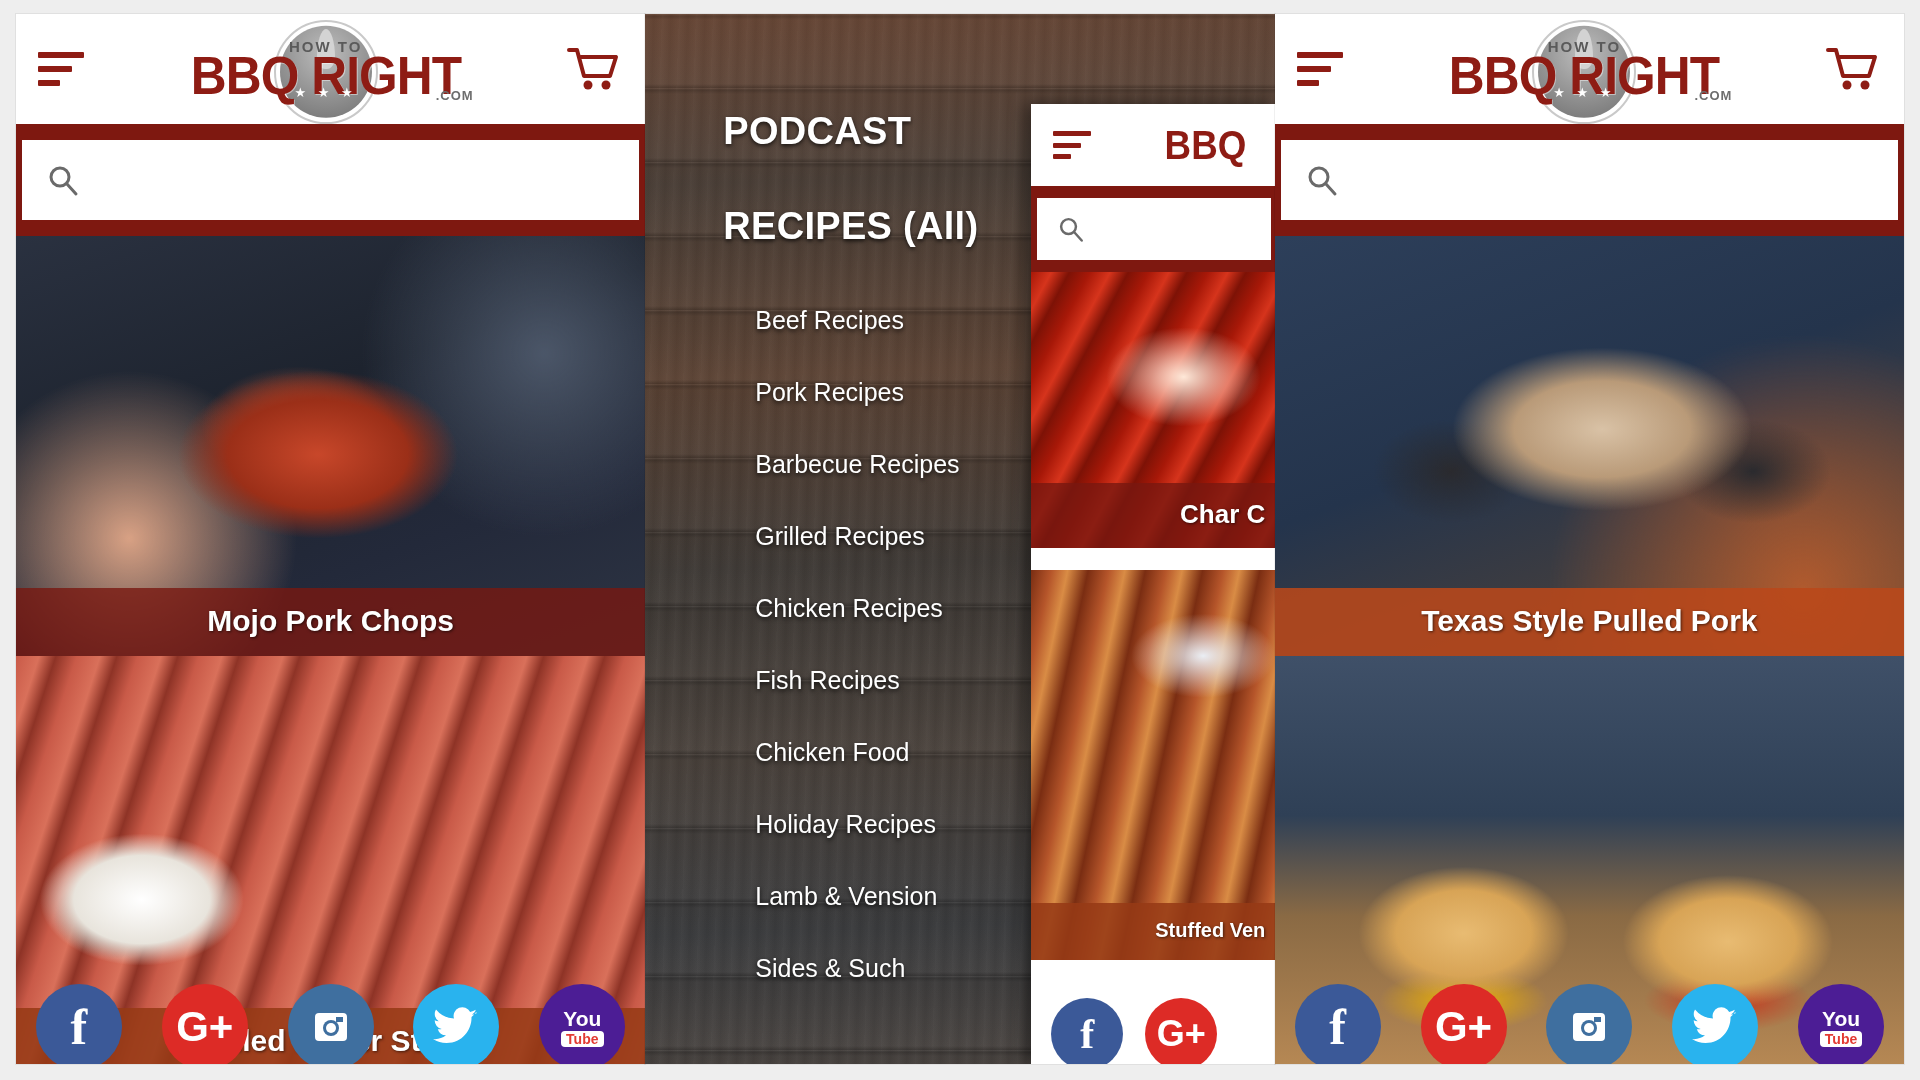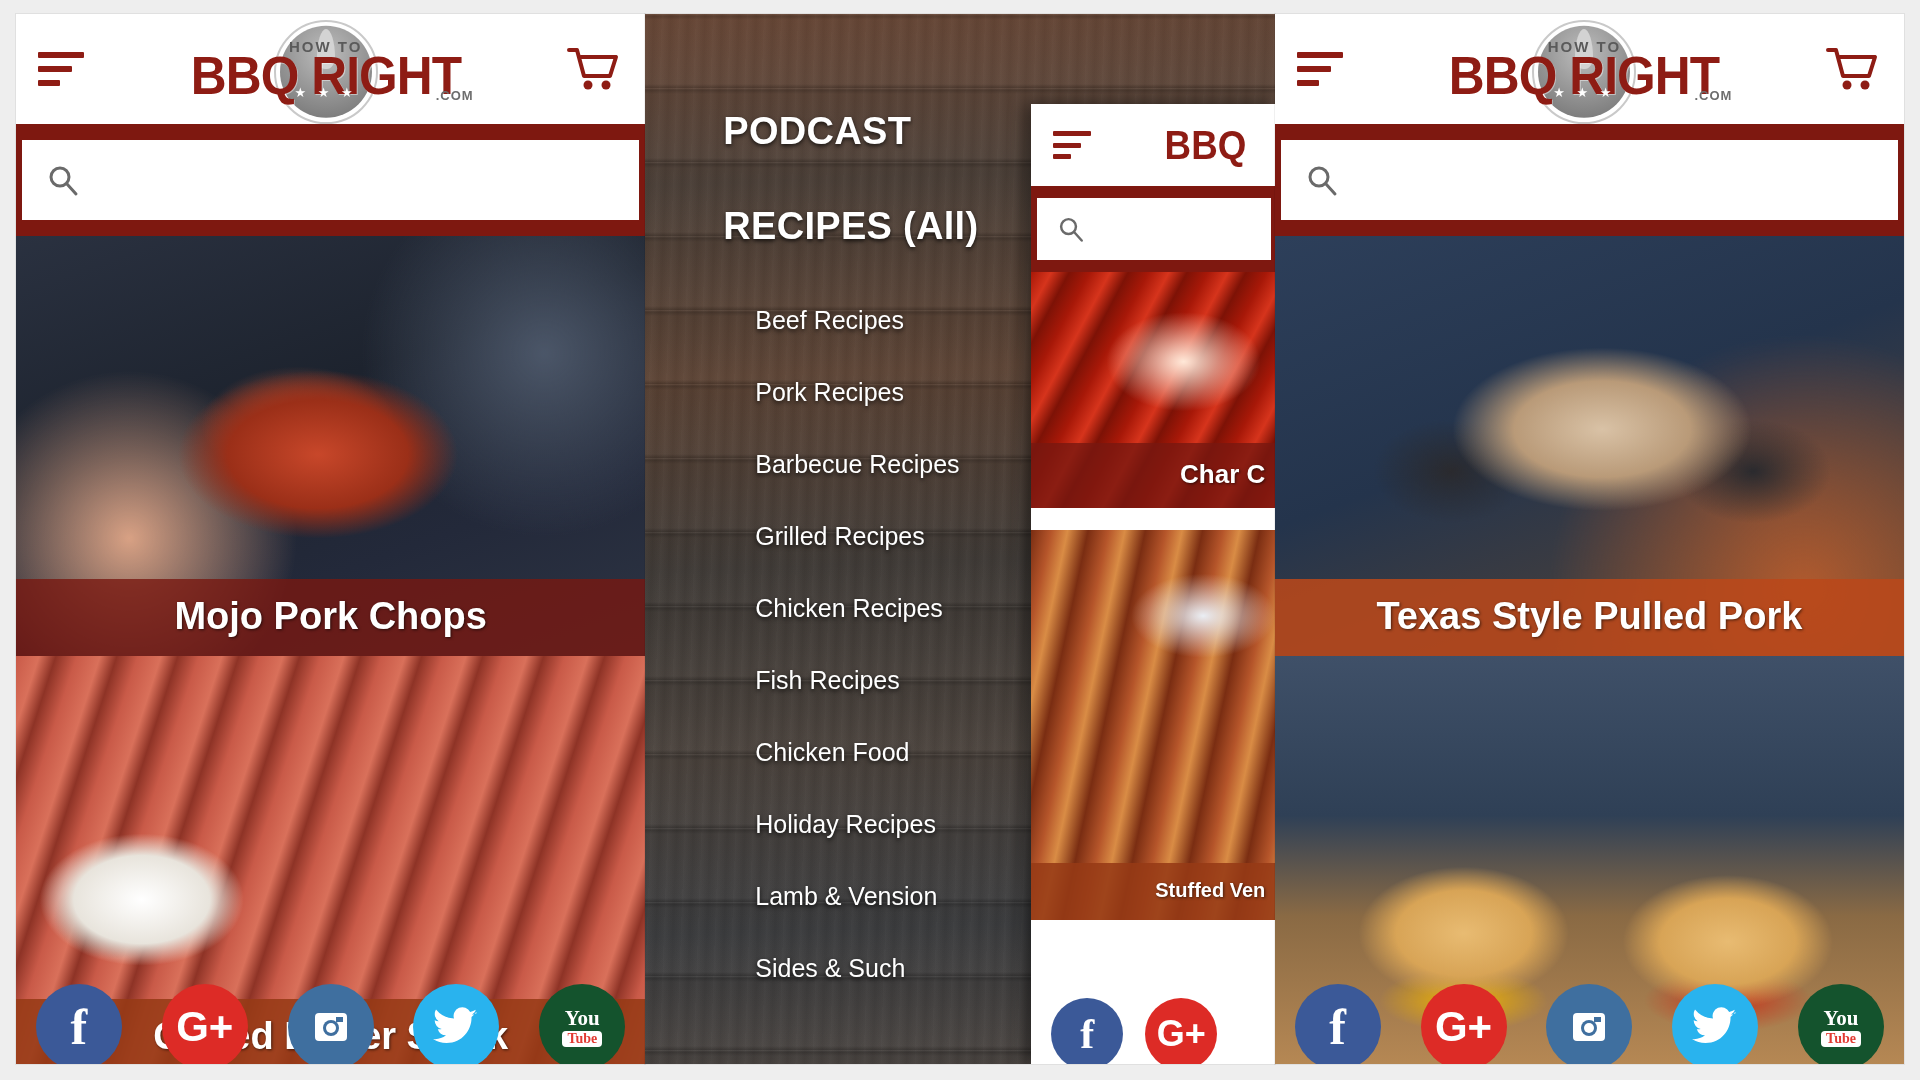--- a/index.html
+++ b/index.html
@@ -97,21 +97,21 @@
     font-family: "Liberation Sans", sans-serif;
   }
 
   
   .cards { position: relative; }
   .card { position: relative; overflow: hidden; }
   .card .cap {
     position: absolute; left: 0; right: 0; bottom: 0;
     padding: 16px 10px 18px;
     text-align: center; color: #fff;
-    font-weight: 700; font-size: 38px;
+    font-weight: 700; font-size: 30px;
     text-shadow: 1px 1px 3px rgba(0,0,0,.6);
   }
   .cap-dark { background: rgba(120,24,16,.80); }
   .cap-orange { background: rgba(186,72,26,.88); }
   .cap-brown { background: rgba(150,58,22,.88); }
 
   
   .ph { width: 100%; height: 100%; }
   .ph-chops {
     background:
@@ -216,21 +216,21 @@
   }
   .soc {
     width: 86px; height: 86px; border-radius: 50%;
     display: flex; align-items: center; justify-content: center;
     color: #fff; font-weight: 700; pointer-events: auto; cursor: pointer;
   }
   .soc.fb { background: #3b5998; font-size: 50px; font-family: "Liberation Serif", serif; }
   .soc.gp { background: #dd2b26; font-size: 42px; }
   .soc.ig { background: #3f6f9f; }
   .soc.tw { background: #29b3ee; }
-  .soc.yt { background: #14532d; flex-direction: column; line-height: 1; font-family: Liberation Serif, serif; }
+  .soc.yt { background: #4c1d95; flex-direction: column; line-height: 1; }
   .soc.yt .you { font-size: 21px; }
   .soc.yt .tube { font-size: 14px; background: #fff; color: #e23b33; border-radius: 4px; padding: 1px 5px; margin-top: 2px; }
   .social.small .soc { width: 72px; height: 72px; }
   .social.small .soc.fb { font-size: 42px; }
   .social.small .soc.gp { font-size: 36px; }
 </style>
 </head>
 <body>
 
 <div class="stage">
@@ -354,21 +354,21 @@
               <circle cx="14" cy="14" r="9" fill="none" stroke="#6a6a6a" stroke-width="3"></circle>
               <line x1="21" y1="21" x2="30" y2="31" stroke="#6a6a6a" stroke-width="3" stroke-linecap="round"></line>
             </svg>
           </span>
           <input type="text" placeholder="" style="">
         </div>
       </div>
       <div class="redrule"></div>
 
       <div class="cards">
-        <div class="card" style="height:236px">
+        <div class="card" style="height:276px">
           <div class="ph ph-ribs"></div>
           <div class="cap cap-dark" style="font-size:26px;text-align:right;padding-right:12px">Char C</div>
         </div>
         <div class="card" style="height:390px;margin-top:22px">
           <div class="ph ph-stuffed"></div>
           <div class="cap cap-brown" style="font-size:20px;text-align:right;padding-right:12px">Stuffed Ven</div>
         </div>
       </div>
 
       <div class="social small" style="justify-content:flex-start;gap:22px;padding-left:20px">

